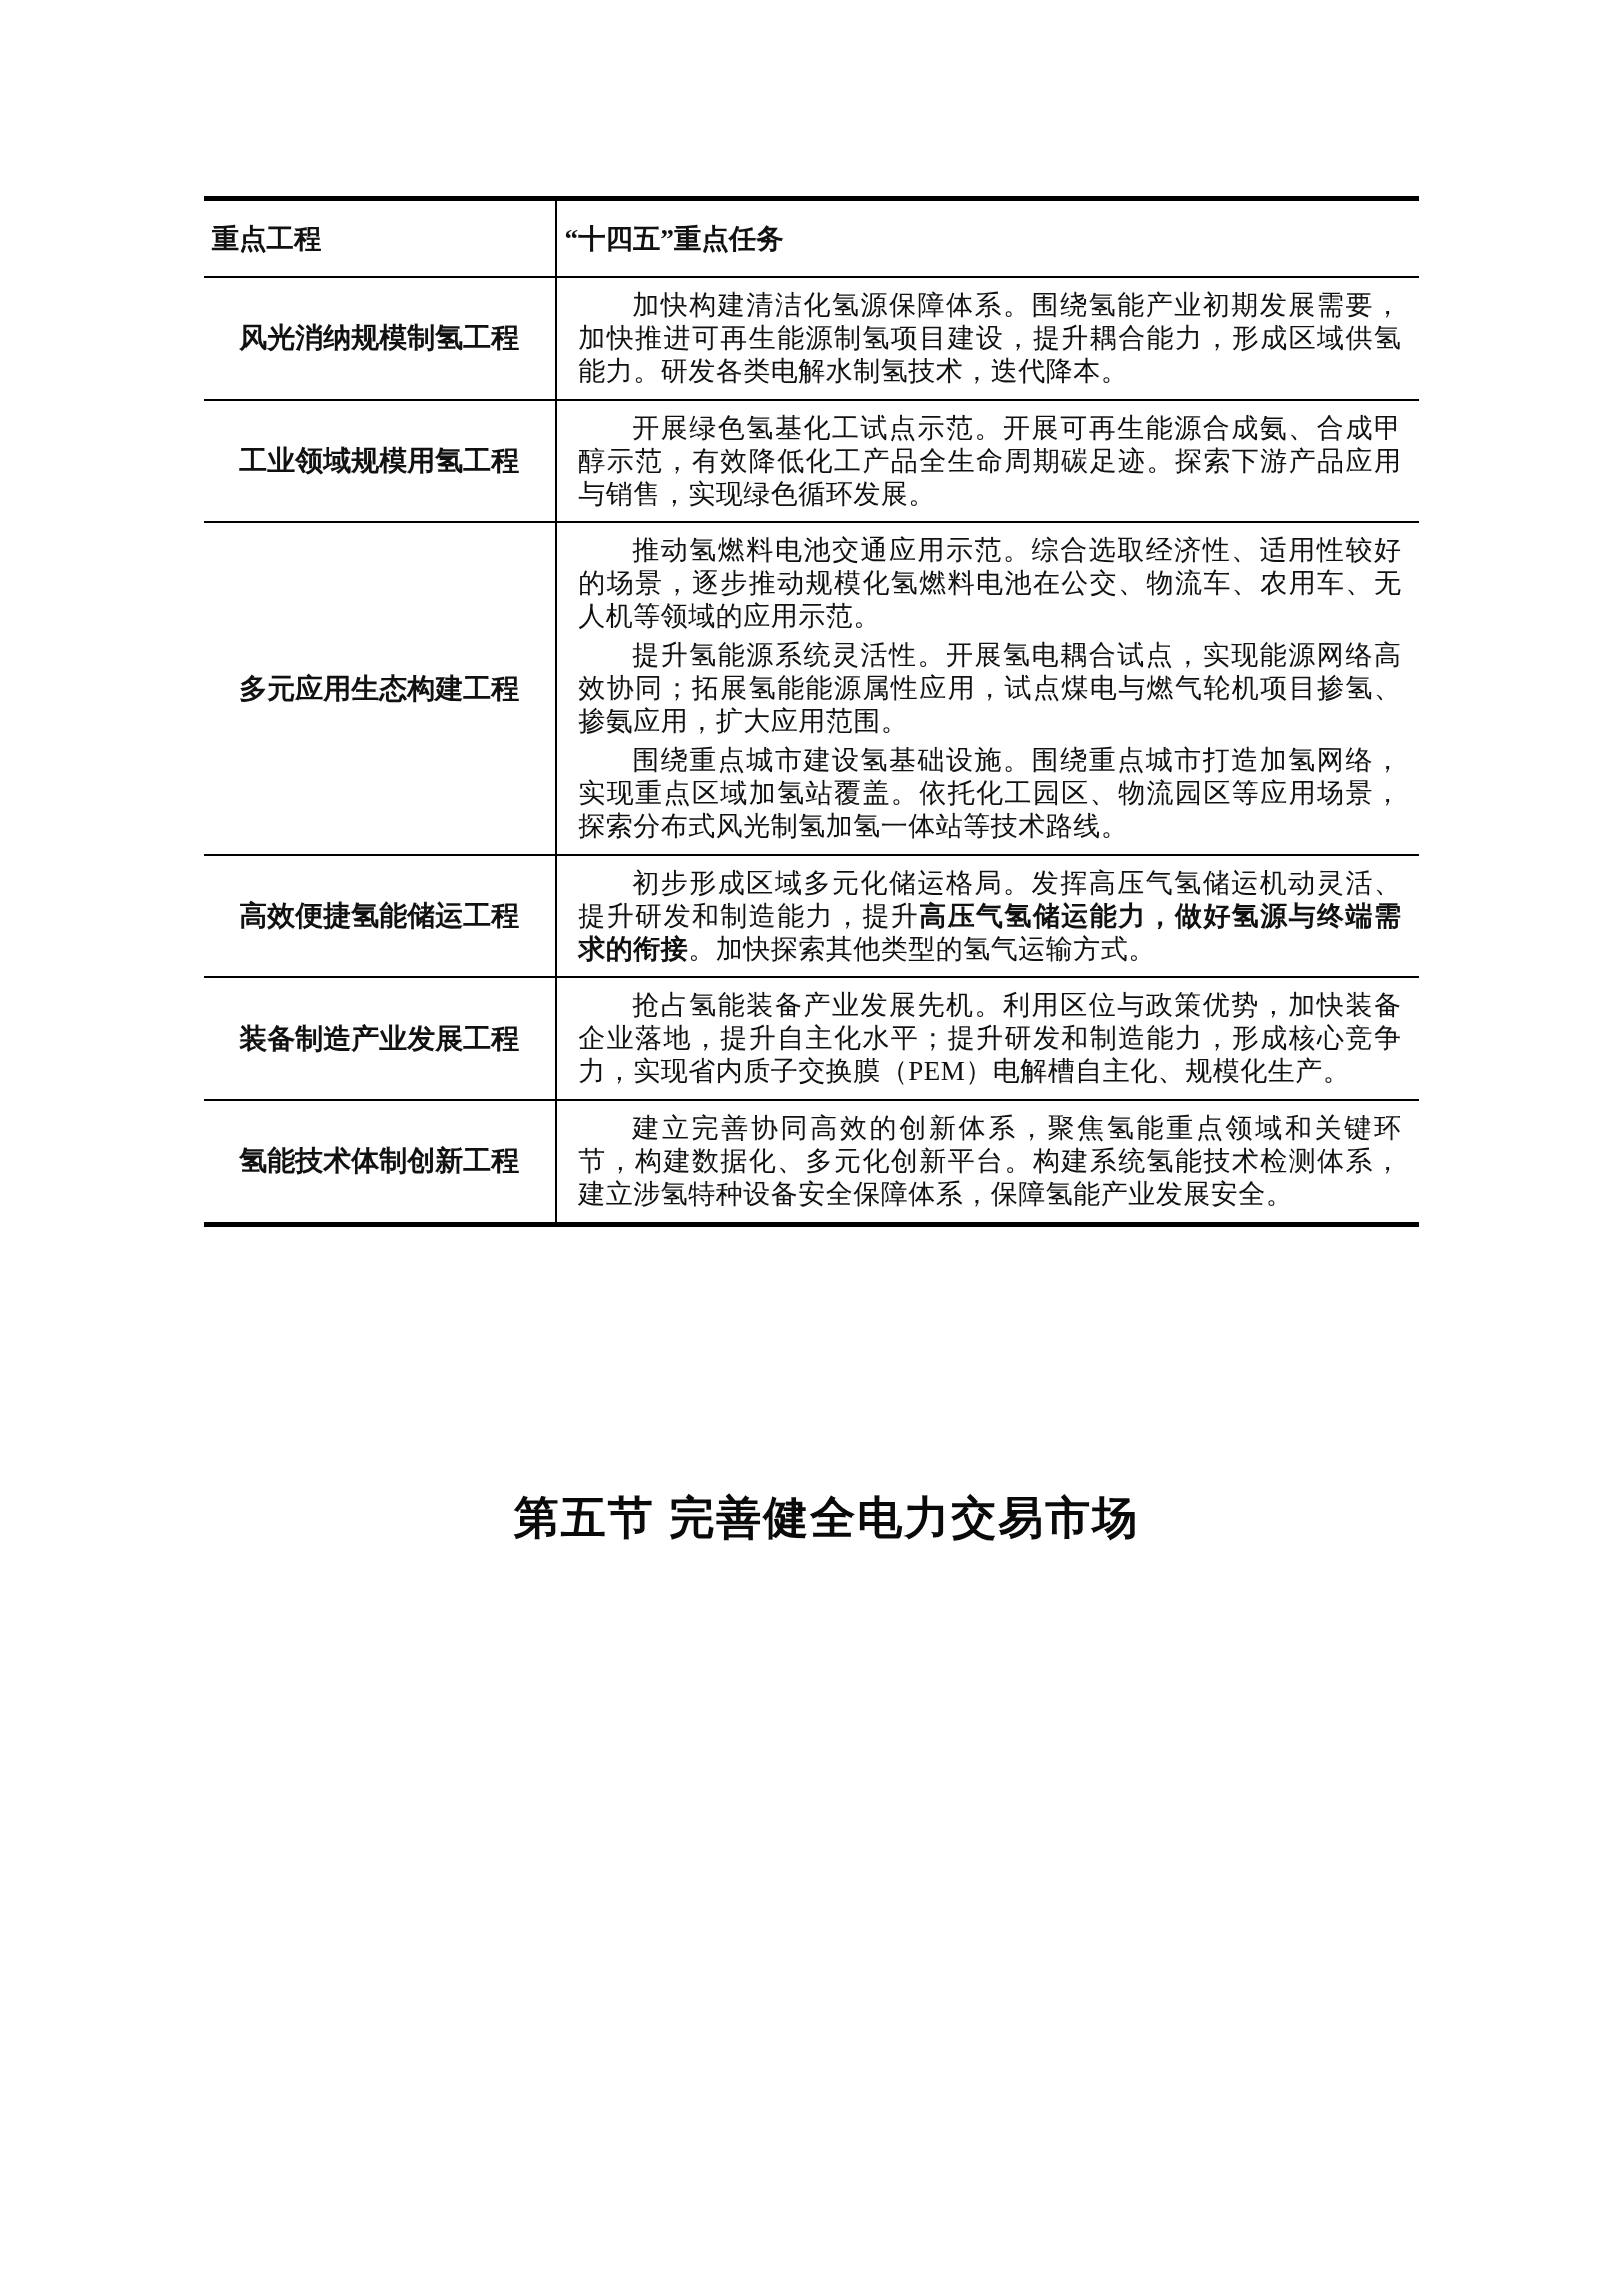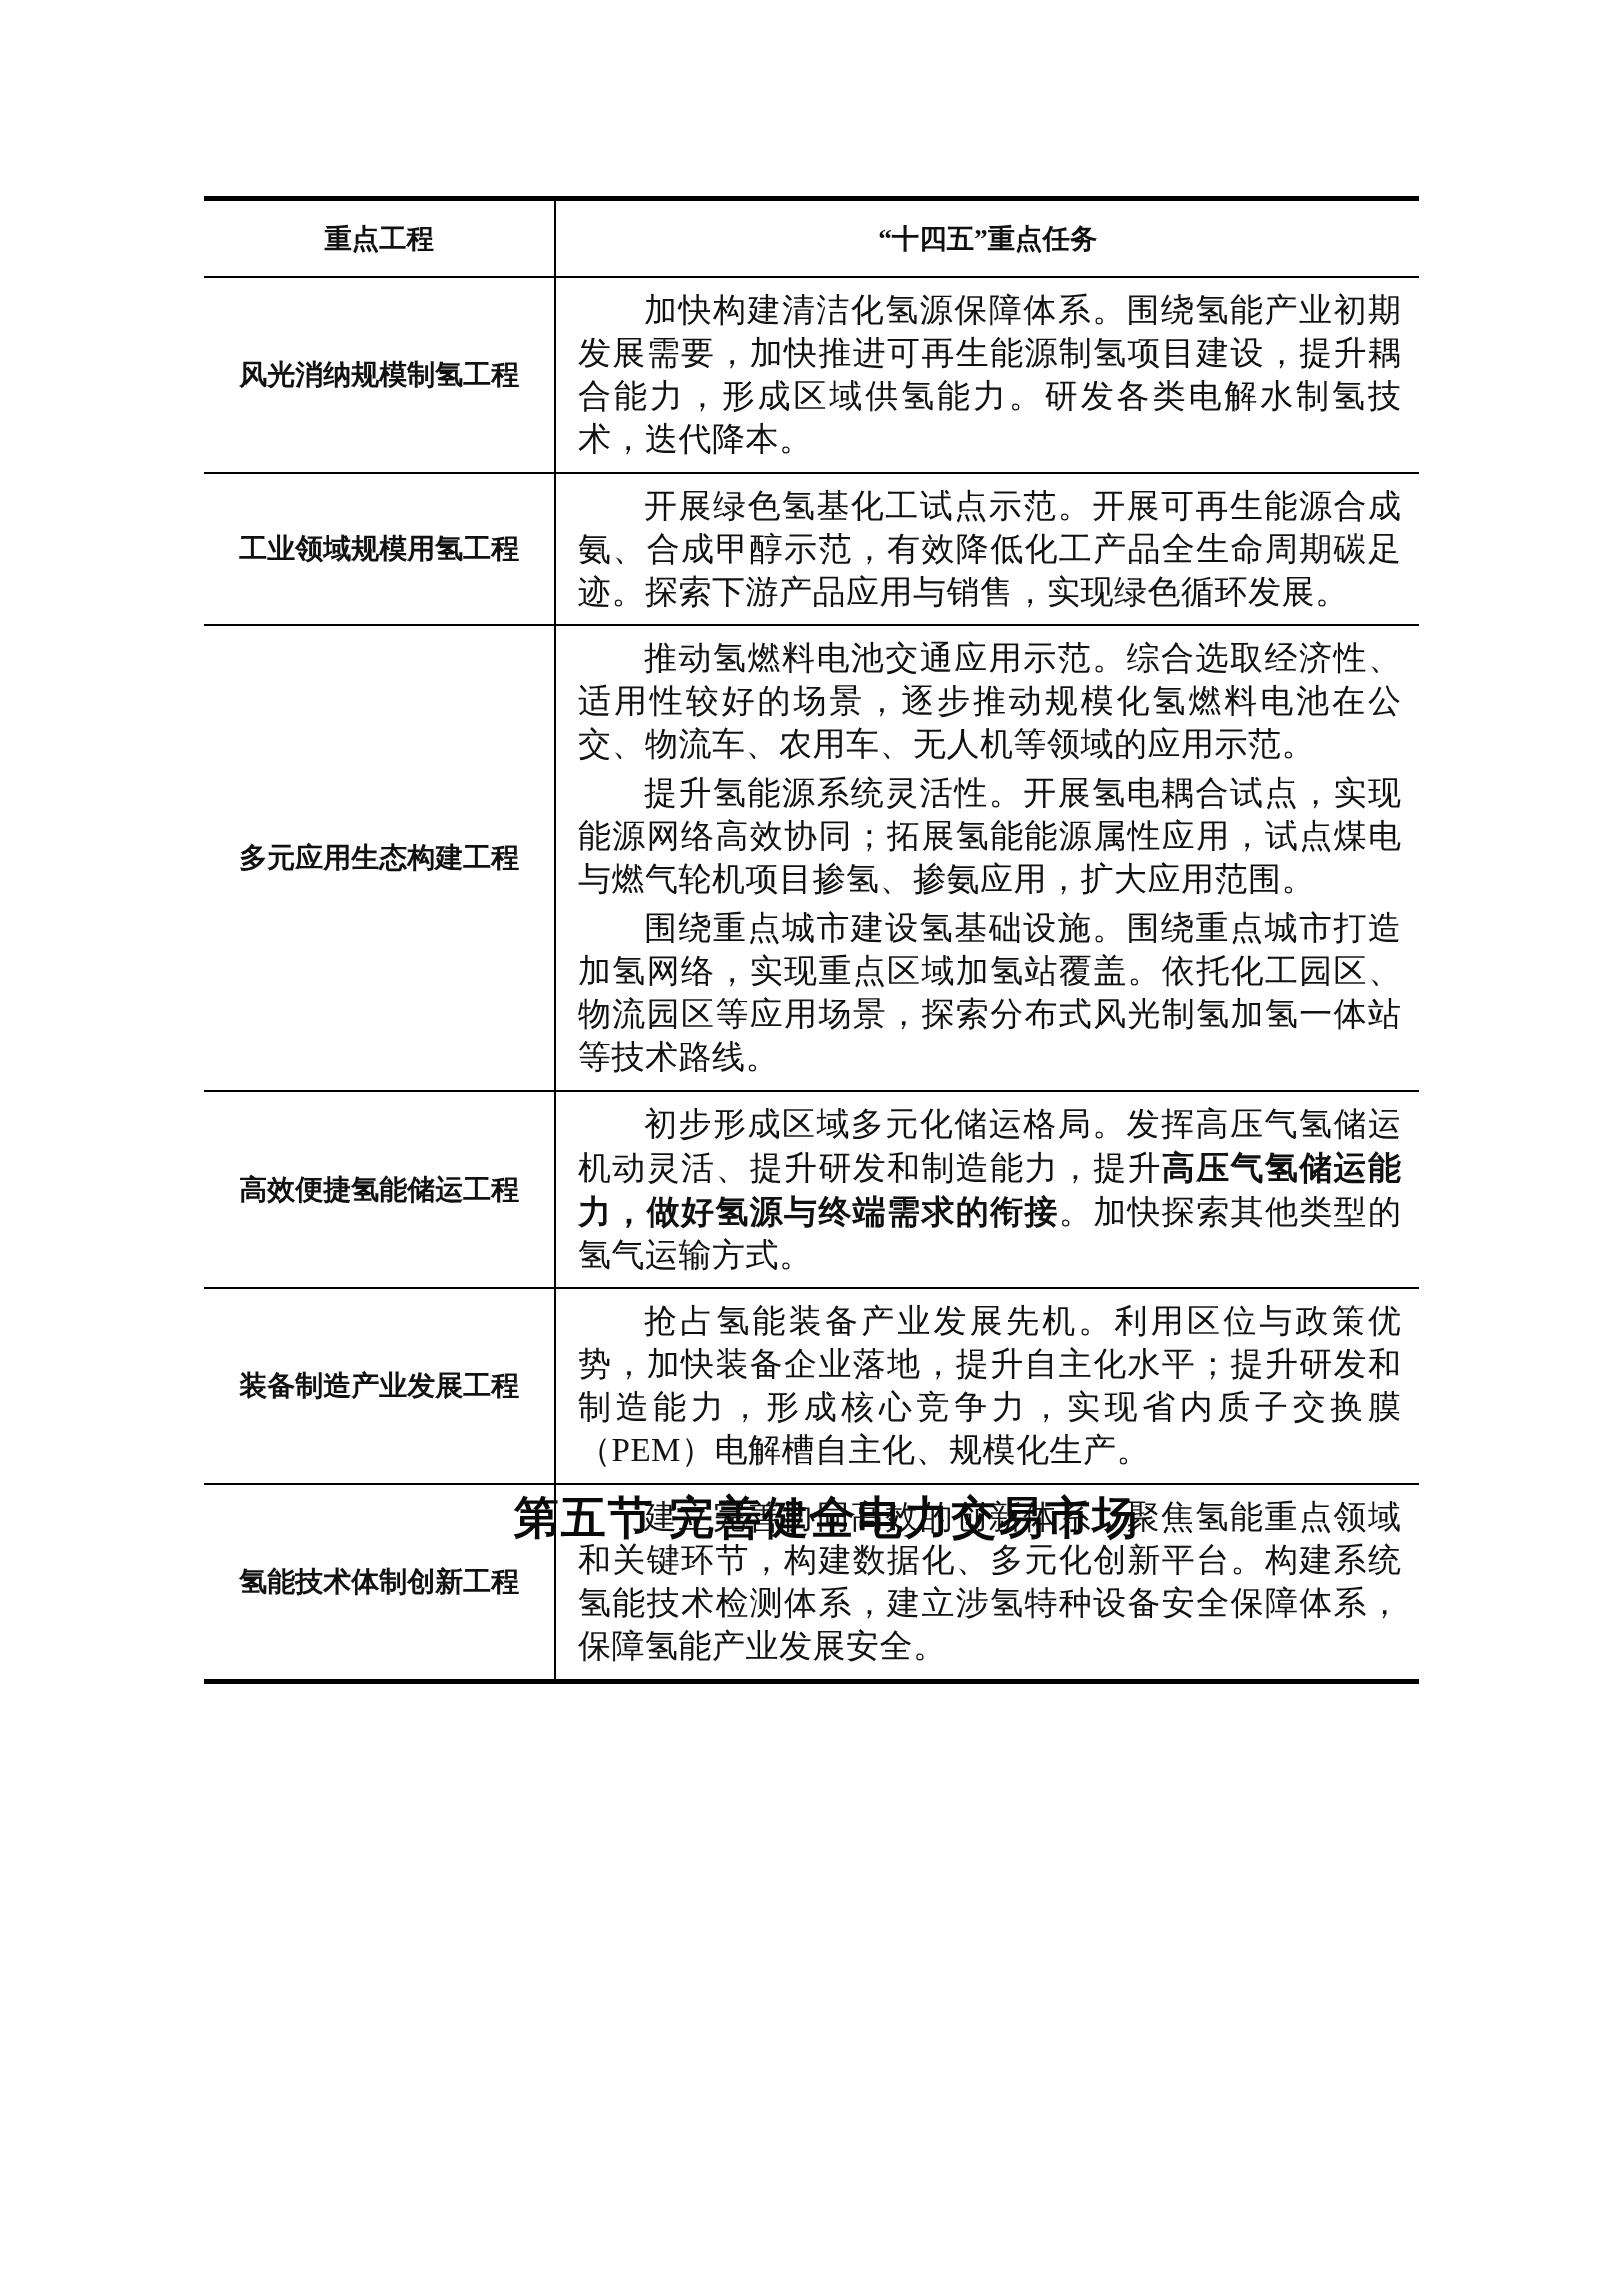--- a/index.html
+++ b/index.html
@@ -25,35 +25,35 @@
   }
   table.key-projects th, table.key-projects td {
     border-bottom:2px solid #000;
     vertical-align:middle;
   }
   th.project-col, td.project-cell { border-right:2px solid #000; }
   th.project-col  { width:345px; }
   th.tasks-col    { width:870px; }
   table.key-projects th {
     font-size:27.4px; font-weight:bold;
-    text-align:center; padding:19.6px 7.8px;
+    text-align:left; padding:19.6px 7.8px;
     font-family:"Liberation Serif", serif;
   }
   td.project-cell {
     text-align:center;
     font-family:"Liberation Sans", sans-serif;
     font-weight:bold;
     font-size:28px;
     padding:7.8px 9.8px;
   }
   td.tasks-cell { padding:10.8px 17.6px 10.8px 21.6px; }
   p.task-paragraph {
     margin:0 0 5.9px 0;
-    font-size:33px;
-    line-height:43px;
+    font-size:27px;
+    line-height:33px;
     text-indent:2em;
     text-align:justify;
     letter-spacing:0.5px;
   }
   p.task-paragraph:last-child { margin-bottom:0; }
   .bold-seg {
     font-family:"Liberation Sans", sans-serif;
     font-weight:bold;
   }
 

